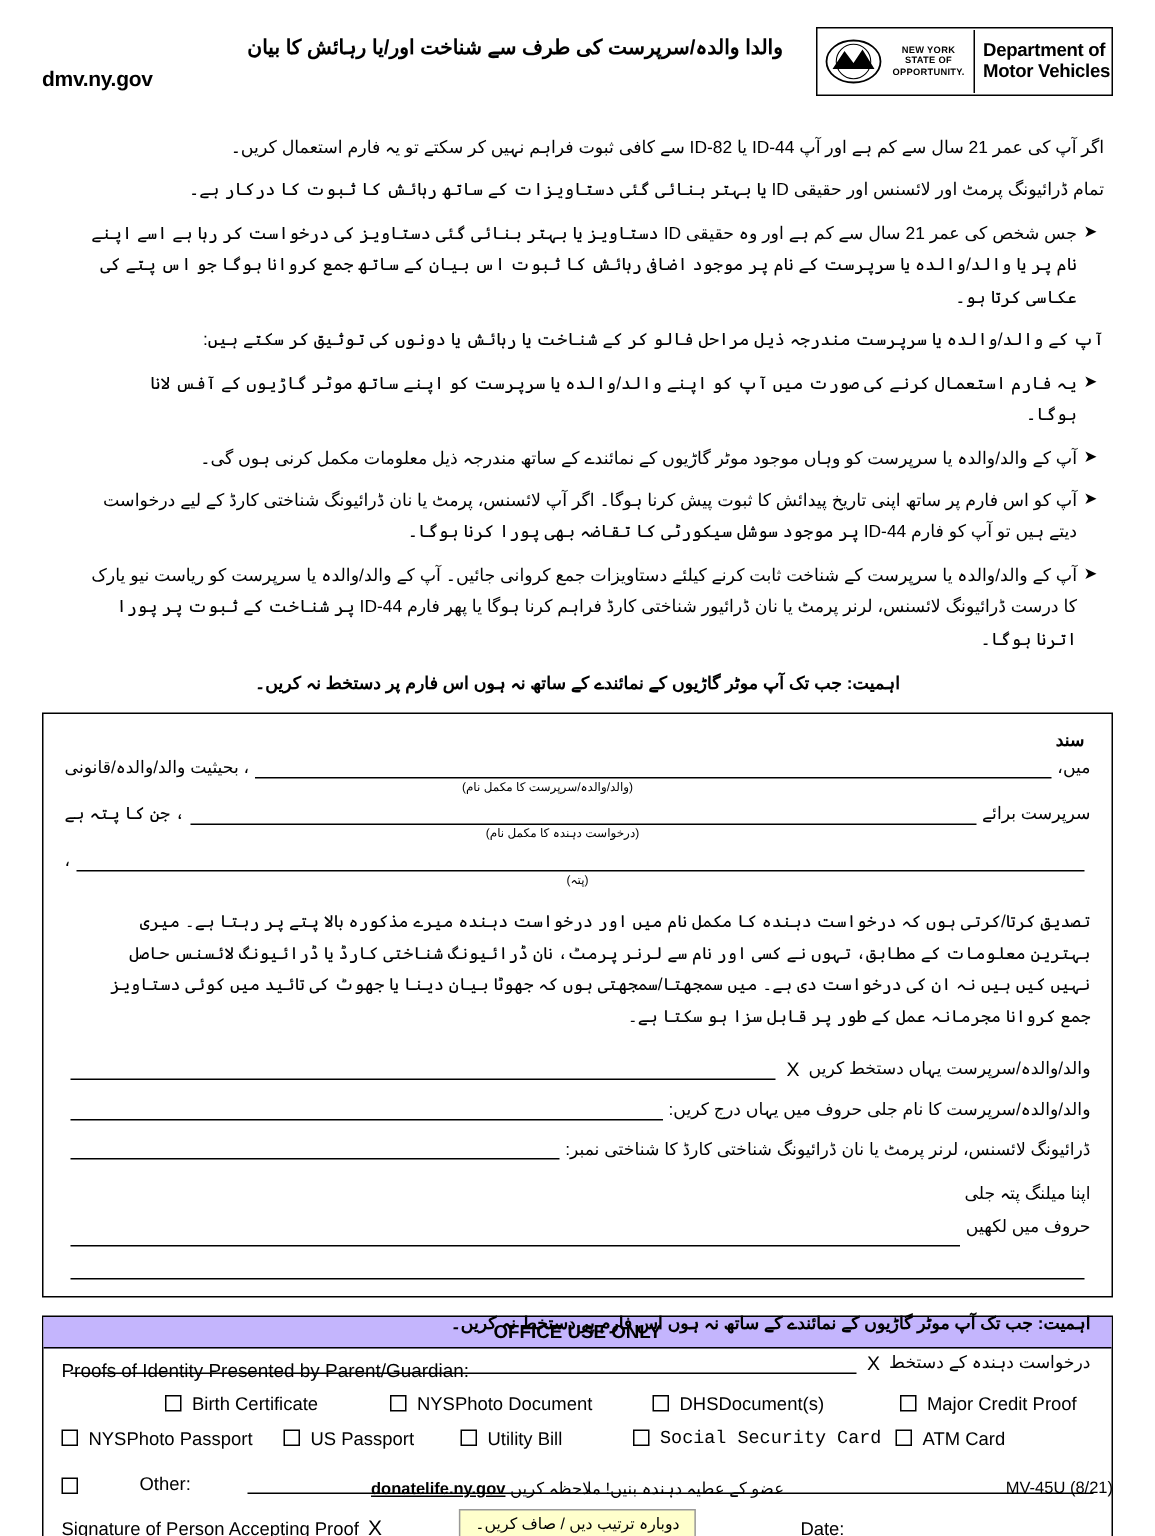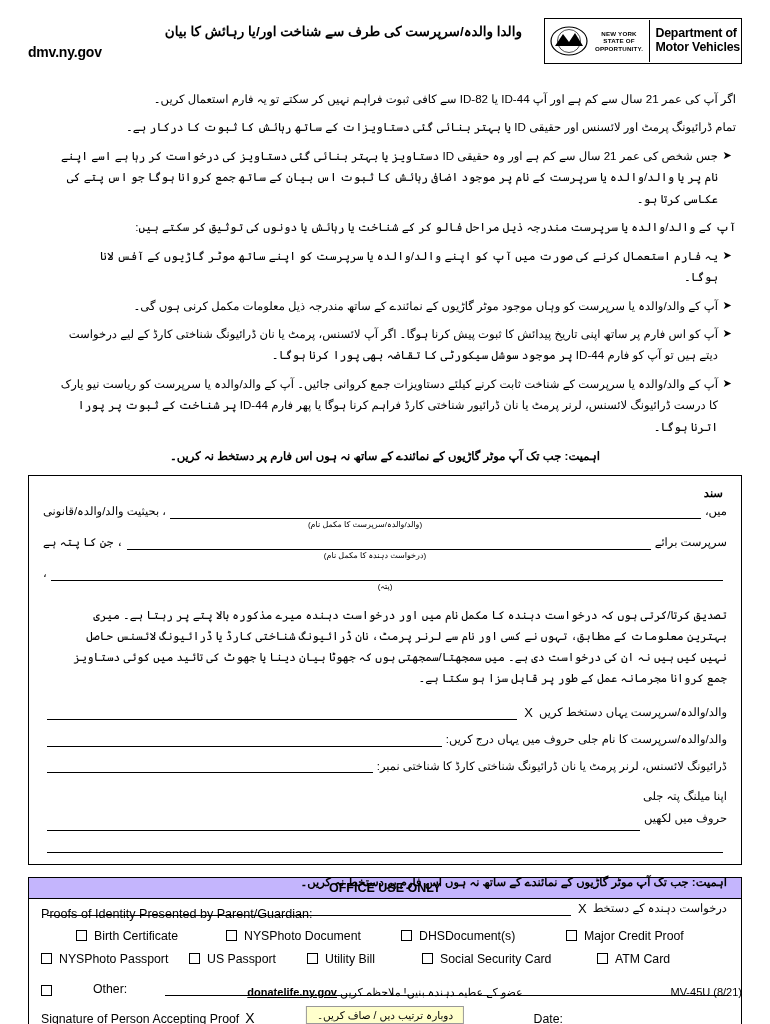--- a/index.html
+++ b/index.html
@@ -430,21 +430,21 @@
       <span class="fill-line"></span>
     </div>
   </div>
 
   <div class="office-box">
     <div class="office-title">OFFICE USE ONLY</div>
     <div class="office-body">
       <div class="office-head">Proofs of Identity Presented by Parent/Guardian:</div>
 
       <div class="cb-row">
-        <div class="cb-item" style="width:150px;padding-left:35px;">
+        <div class="cb-item" style="margin-left:34px; width:150px;padding-left:35px;">
           <span class="cb"></span>
           <span>Birth Certificate</span>
         </div>
         <div class="cb-item" style="width:175px;">
           <span class="cb"></span>
           <span>NYSPhoto Document</span>
         </div>
         <div class="cb-item" style="width:165px;">
           <span class="cb"></span>
           <span>DHSDocument(s)</span>
@@ -461,21 +461,21 @@
           <span>NYSPhoto Passport</span>
         </div>
         <div class="cb-item" style="width:118px;">
           <span class="cb"></span>
           <span>US Passport</span>
         </div>
         <div class="cb-item" style="width:115px;">
           <span class="cb"></span>
           <span>Utility Bill</span>
         </div>
-        <div class="cb-item" style="width:175px;">
+        <div class="cb-item" style="width:175px;font-family:Liberation Mono, monospace;">
           <span class="cb"></span>
           <span>Social Security Card</span>
         </div>
         <div class="cb-item">
           <span class="cb"></span>
           <span>ATM Card</span>
         </div>
       </div>
 
       <div class="other-row">

